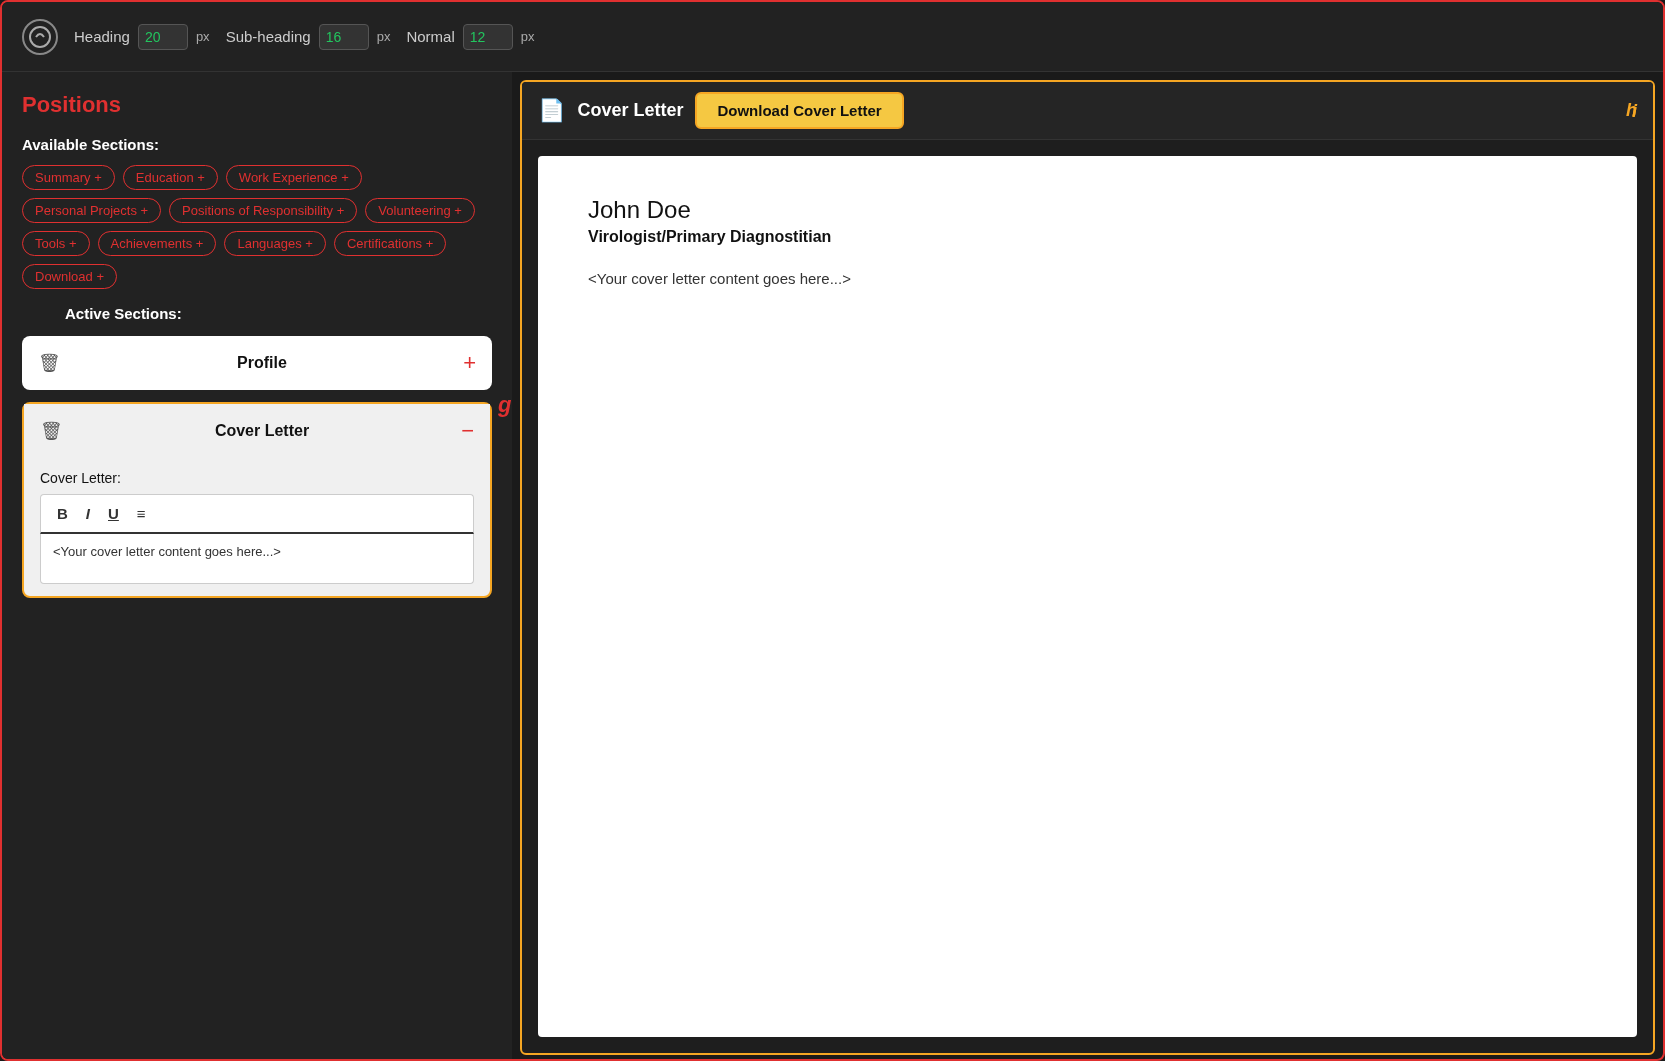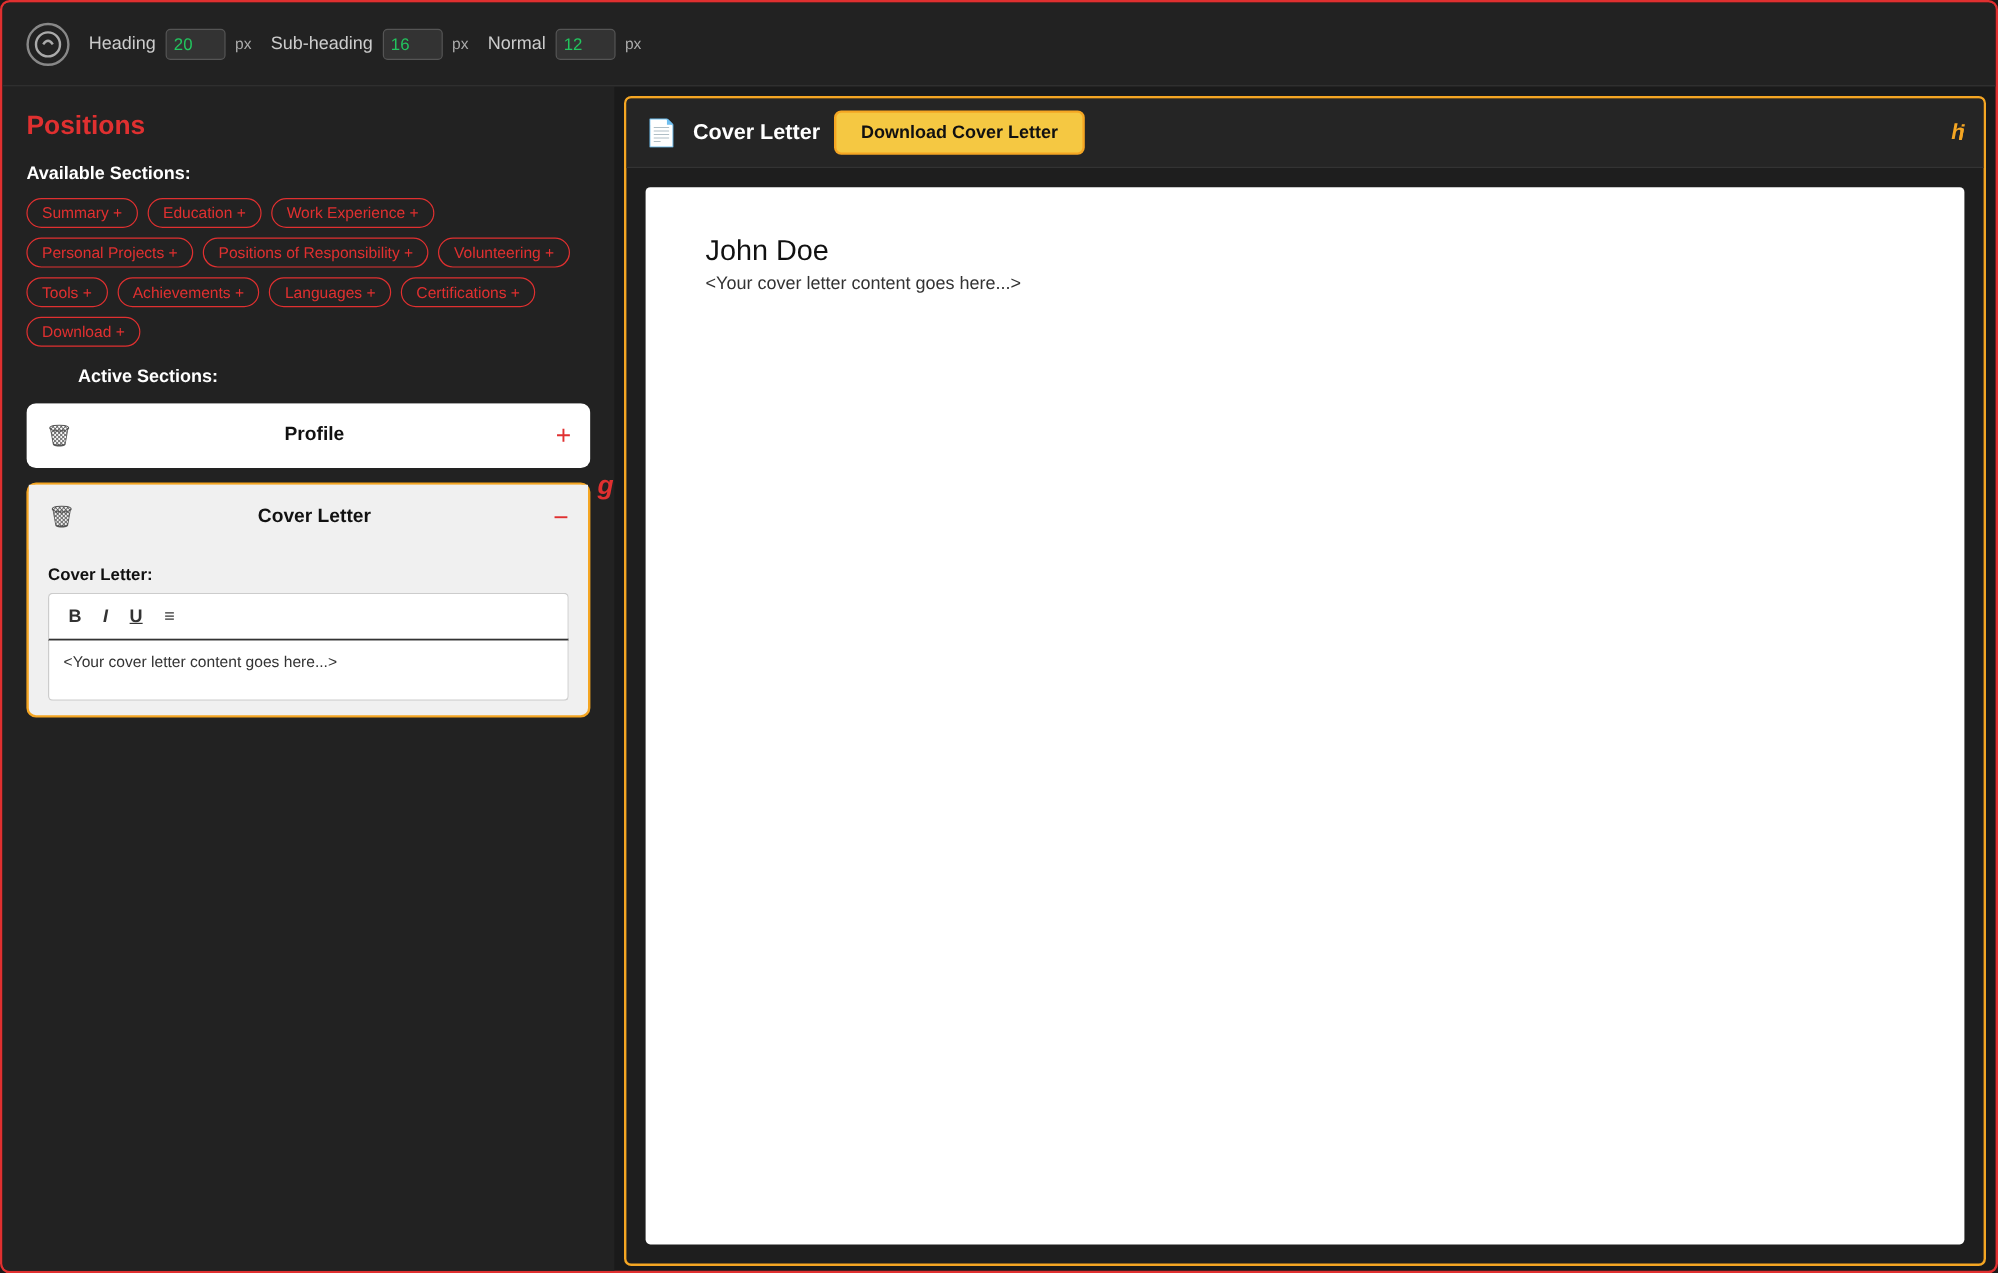--- a/index.html
+++ b/index.html
@@ -181,21 +181,21 @@
     .section-card-active .section-card-header {
       background: #f0f0f0;
     }
 
     .cover-letter-body {
       padding: 12px 16px;
     }
 
     .cover-letter-field-label {
       font-size: 14px;
-      font-weight: bold;
+      font-weight: normal;
       color: #111;
       margin-bottom: 8px;
     }
 
     .rich-text-toolbar {
       display: flex;
       gap: 10px;
       padding: 8px 12px;
       background: #fff;
       border: 1px solid #ccc;
@@ -426,18 +426,19 @@
     <div class="right-panel-header">
       <span class="doc-icon">📄</span>
       <span class="right-panel-title">Cover Letter</span>
       <button class="download-btn">Download Cover Letter</button>
       <span class="header-badge-h">h</span>
       <span class="header-badge-i">i</span>
     </div>
 
     <div class="document-preview">
       <div class="doc-name">John Doe</div>
+      <div class="doc-title">Virologist/Primary Diagnostitian</div>
       <div class="doc-content-placeholder">&lt;Your cover letter content goes here...&gt;</div>
     </div>
 
   </div>
 
 </div>
 
 </body></html>

